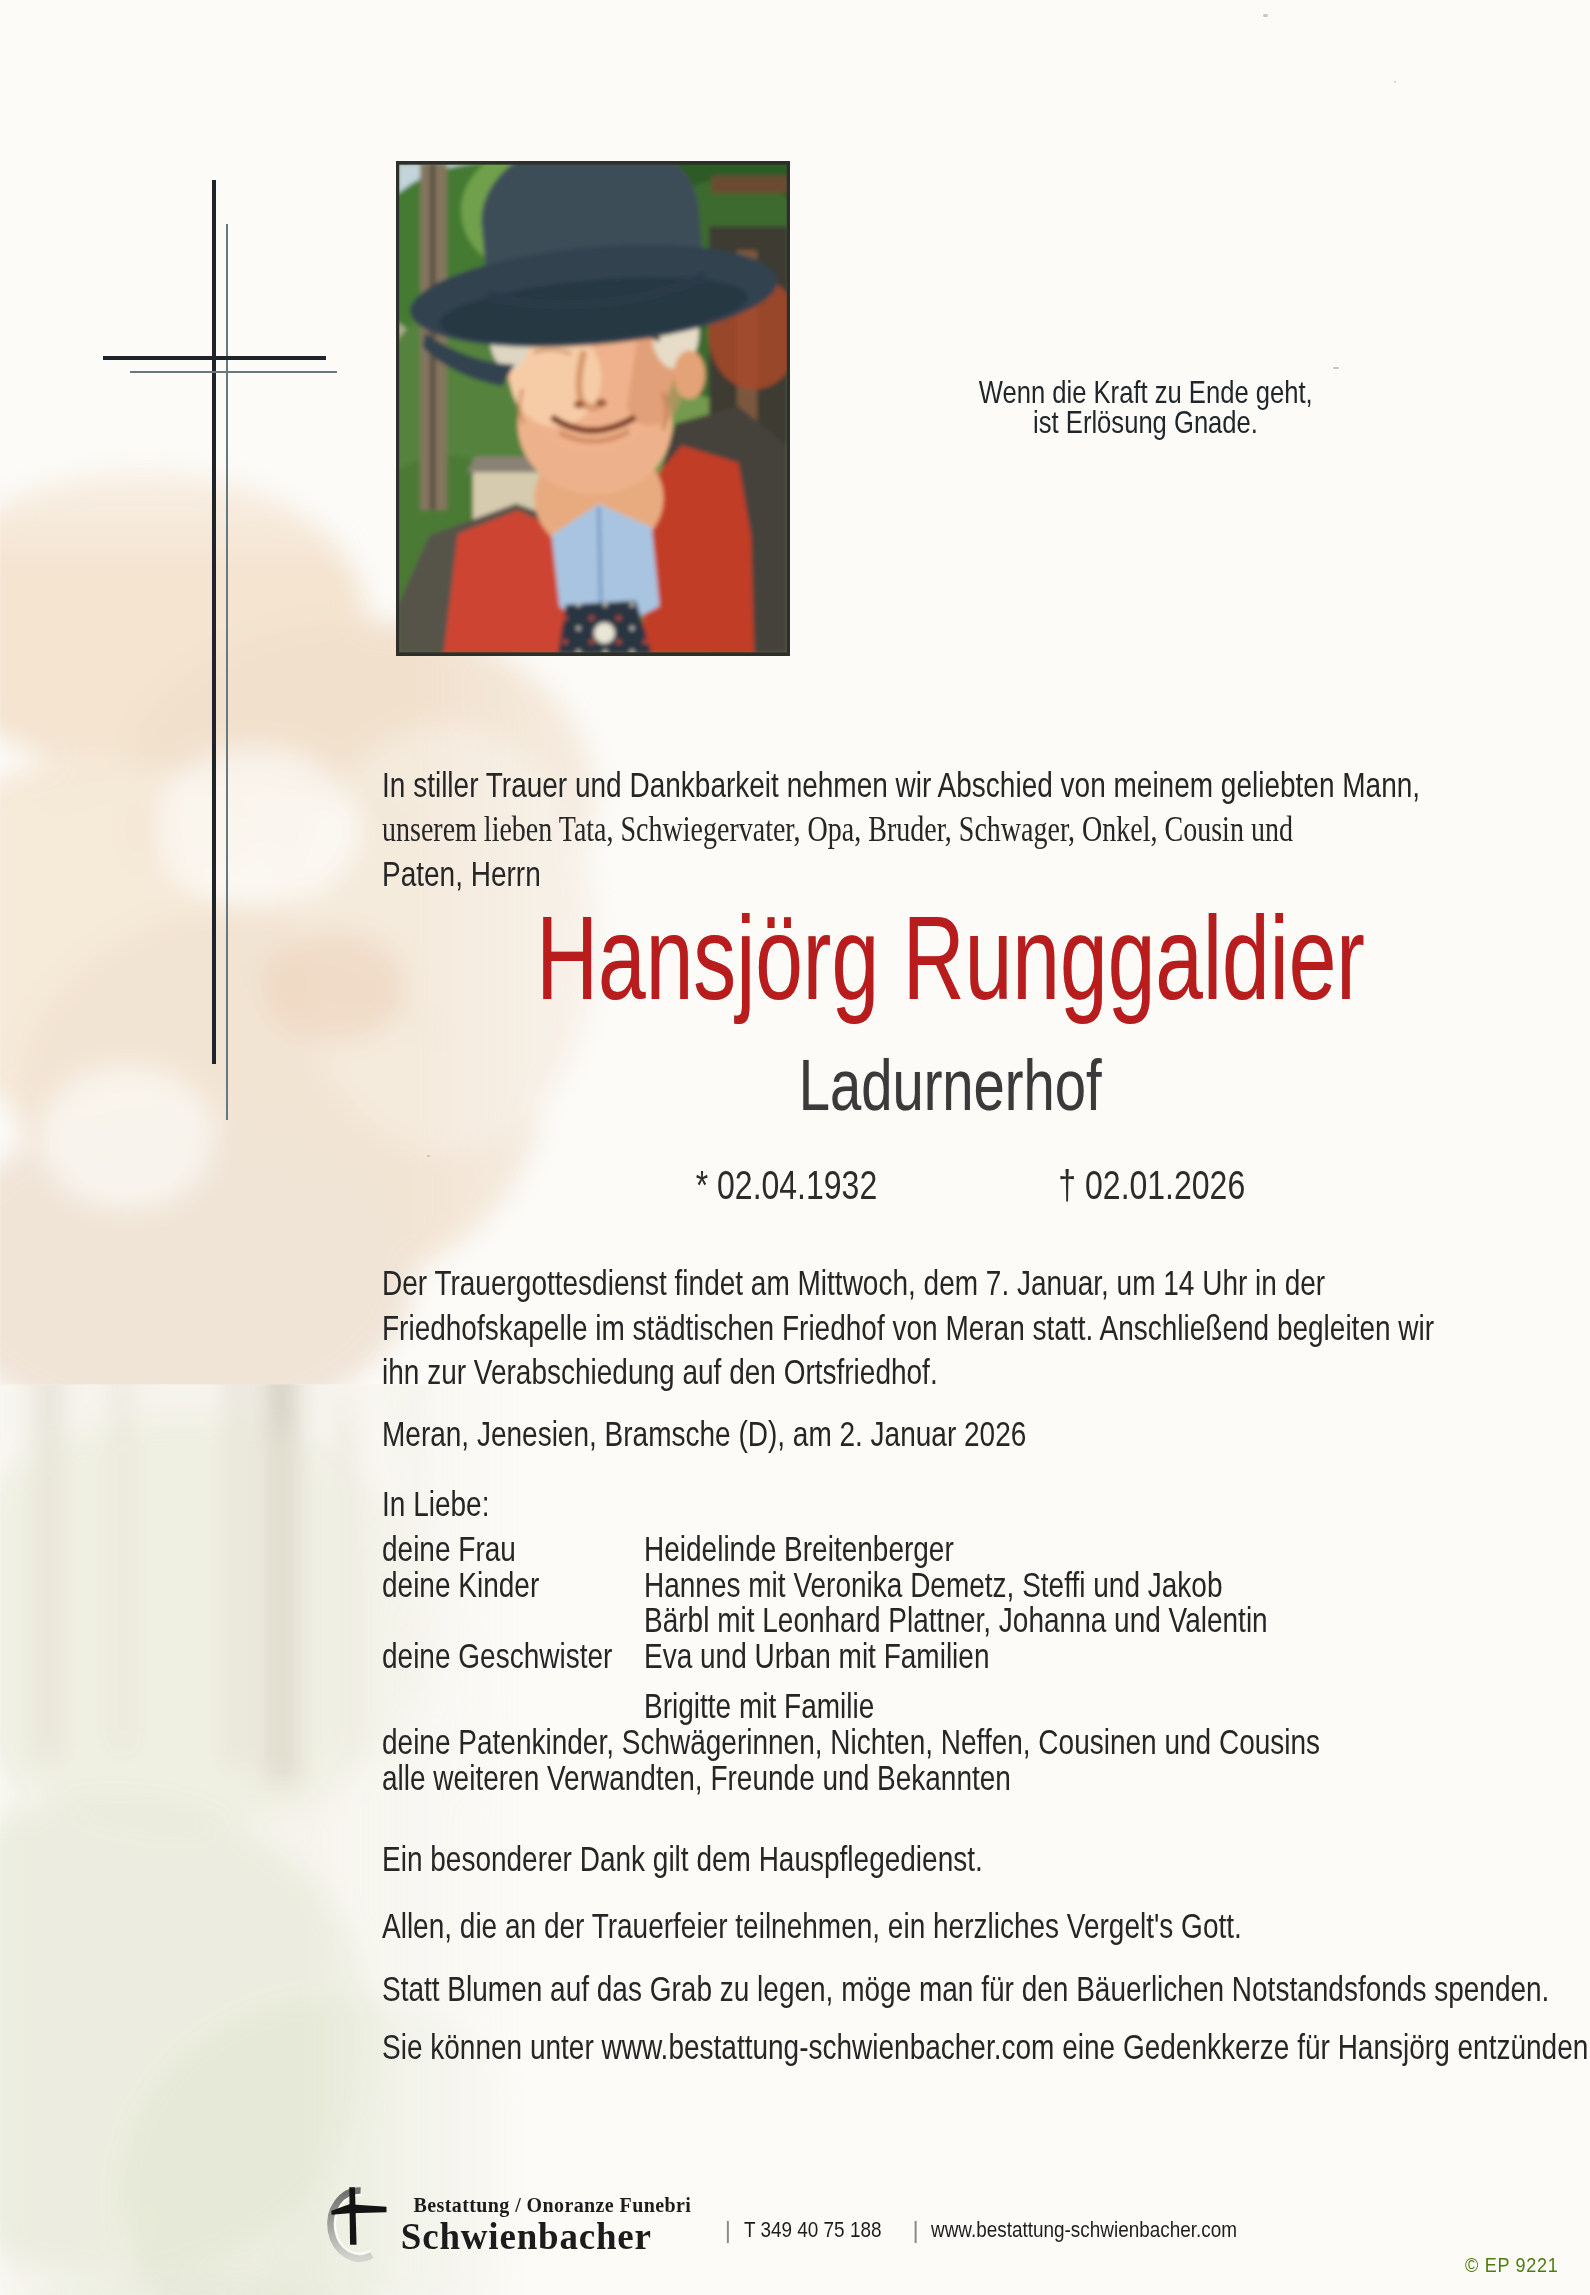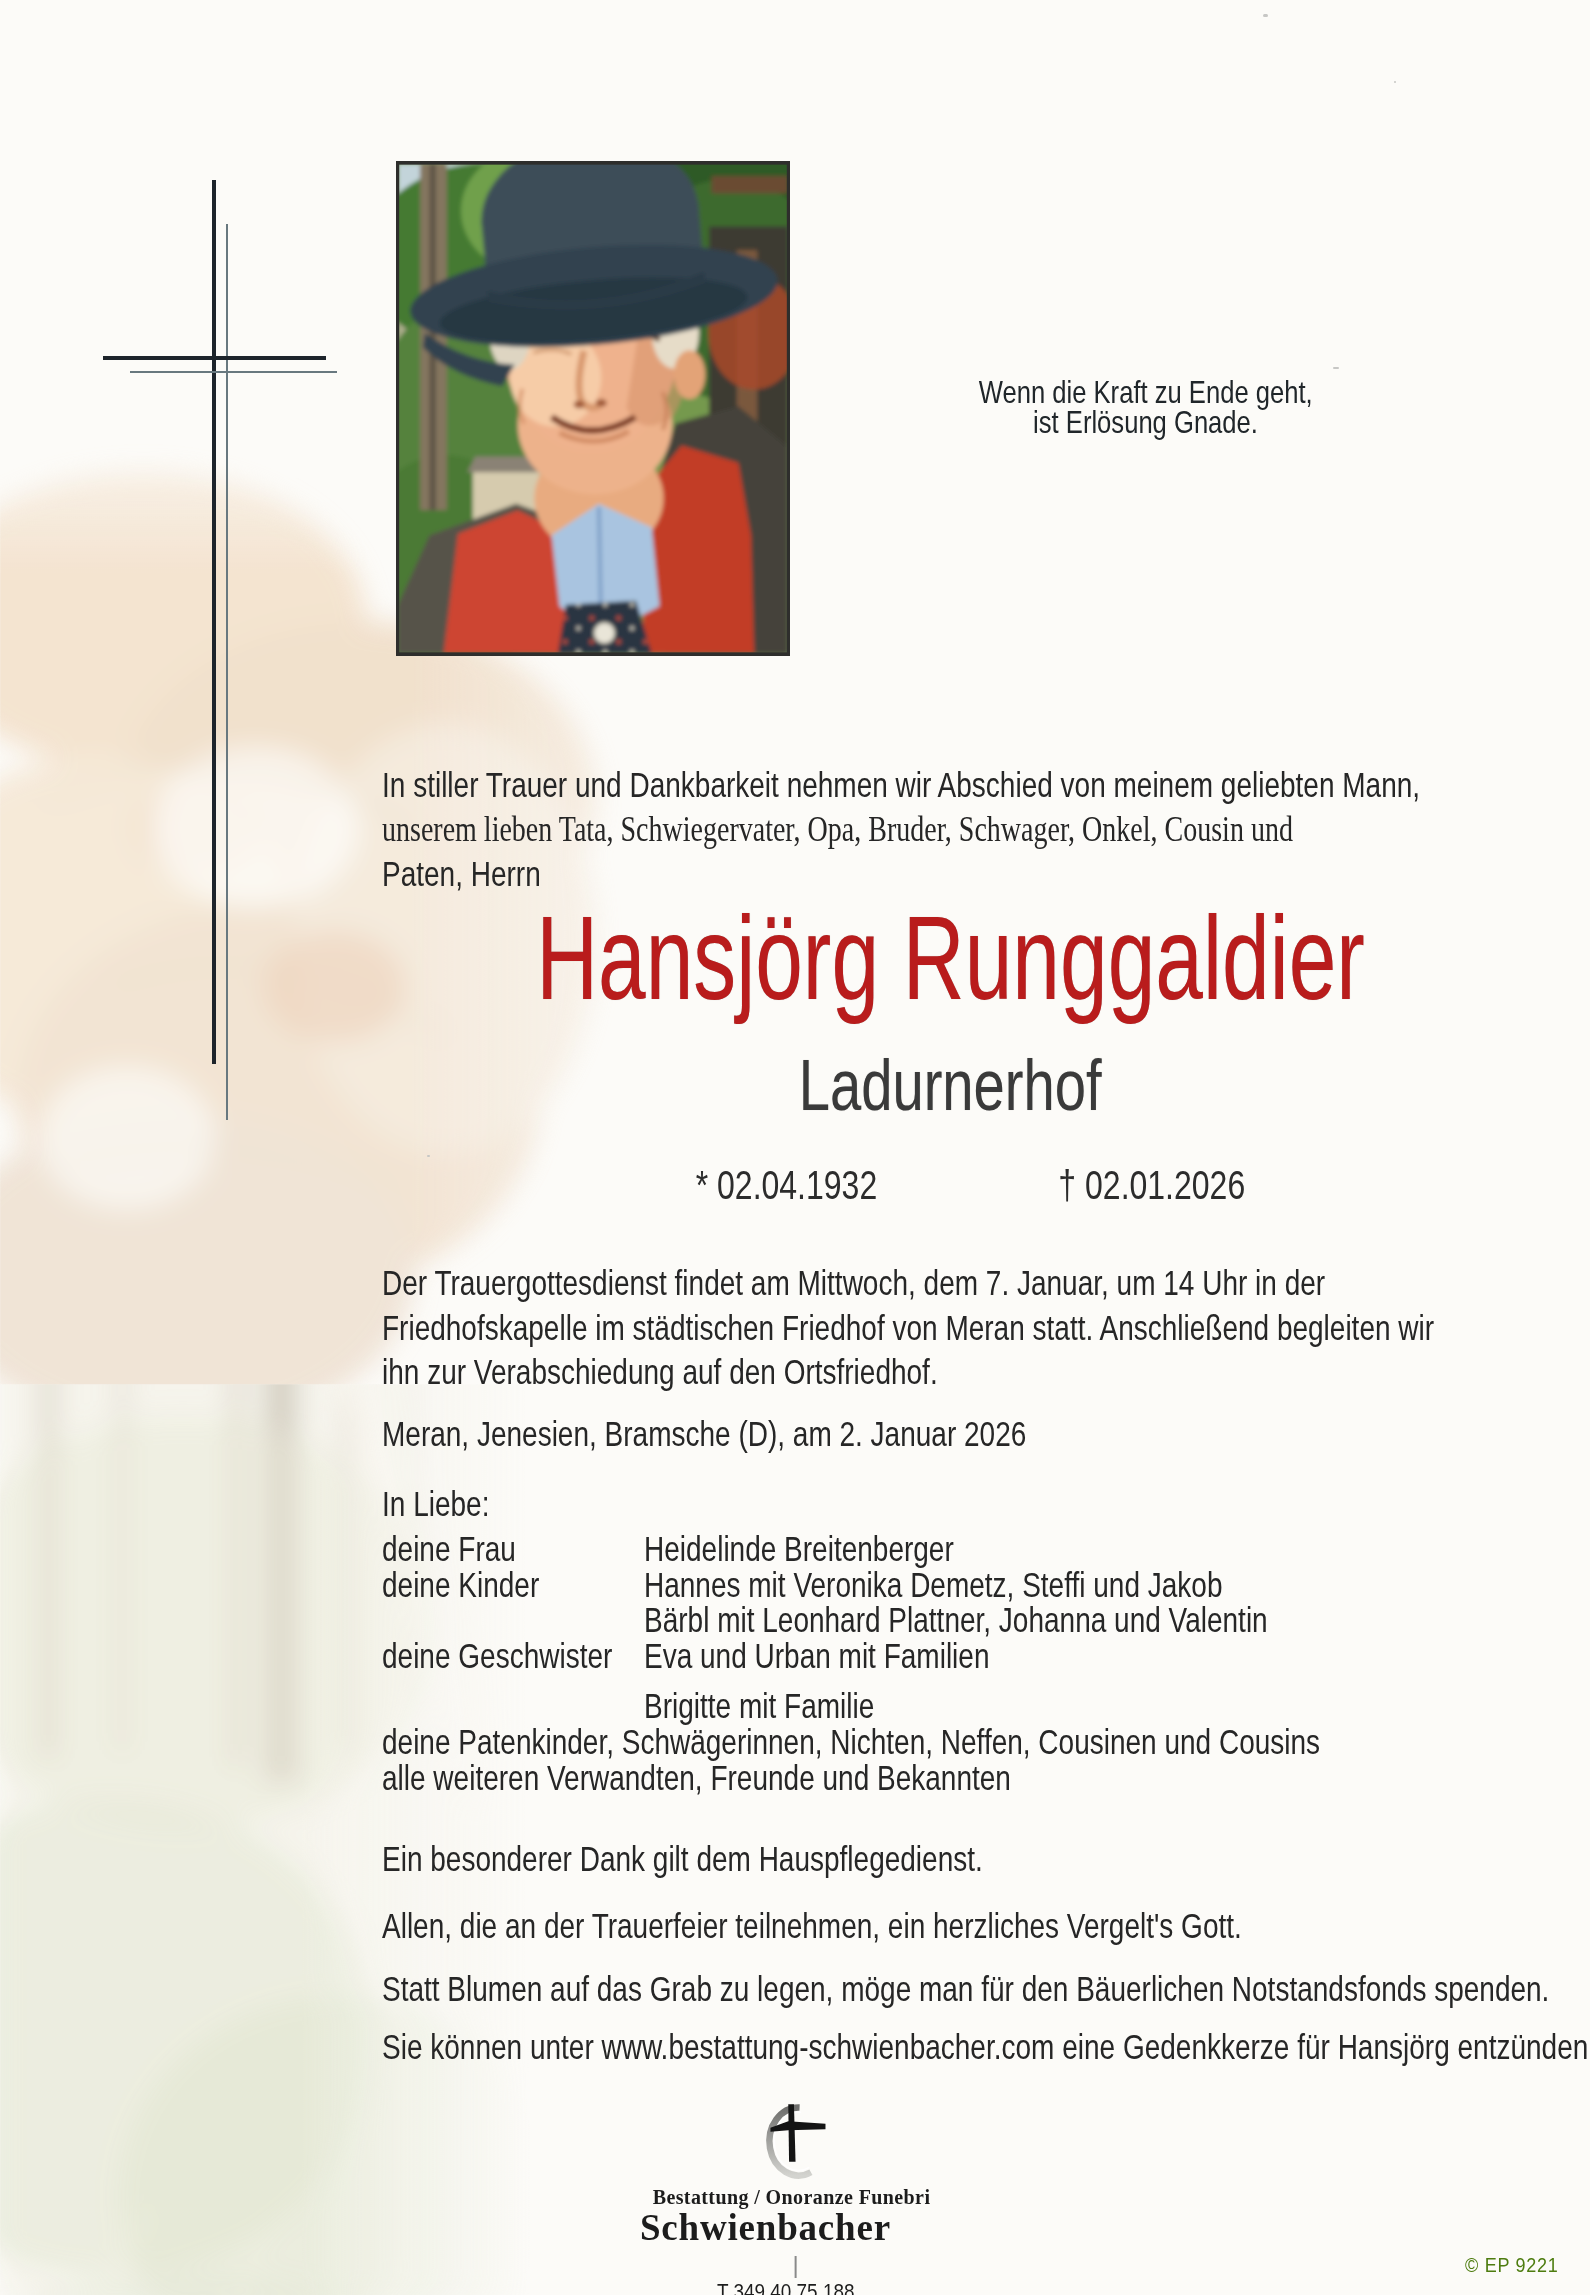--- a/index.html
+++ b/index.html
@@ -45,21 +45,21 @@
                font-size:72px; color:#3a3a3a; text-shadow:0 0 0.8px rgba(40,40,40,.35); }
   .dates-line { position:absolute; left:402px; top:1163px; width:1137px; display:flex;
                justify-content:center; gap:135px; font-size:40px; color:#2c2c2c; }
 
   .fam-row { position:absolute; left:382px; width:1161px; height:37px; font-size:35px; }
   .fam-label { position:absolute; left:0; top:0; }
   .fam-value { position:absolute; left:262px; top:0; }
 
   
   .footer { position:absolute; left:0; top:2173px; width:1591px; height:103px; z-index:3;
-            display:flex; align-items:center; justify-content:center;flex-direction:column; }
+            display:flex; align-items:center; justify-content:center; }
   .f-logo { width:81px; height:89px; margin-right:8px; flex:0 0 auto; }
   .f-names { display:flex; flex-direction:column; align-items:flex-start; margin-right:20.7px; }
   .f-tagline { font-family:"Liberation Serif", serif; font-weight:700; font-size:20px;
                color:#1c1c1c; letter-spacing:0.4px; margin-left:12.7px; margin-bottom:0.8px; }
   .f-company { font-family:"Liberation Serif", serif; font-weight:700; font-size:37px;
                color:#1c1c1c; letter-spacing:0.8px; line-height:1; }
   .f-sep { color:#8a8a8a; font-size:24px; font-weight:300; margin:0 12.7px; transform:translateY(4.8px); }
   .f-contact { font-size:21.5px; color:#1d1d1d; transform:translateY(5.6px); }
 
   .copyright { position:absolute; left:1465px; top:2254px; z-index:3; font-size:20px;

